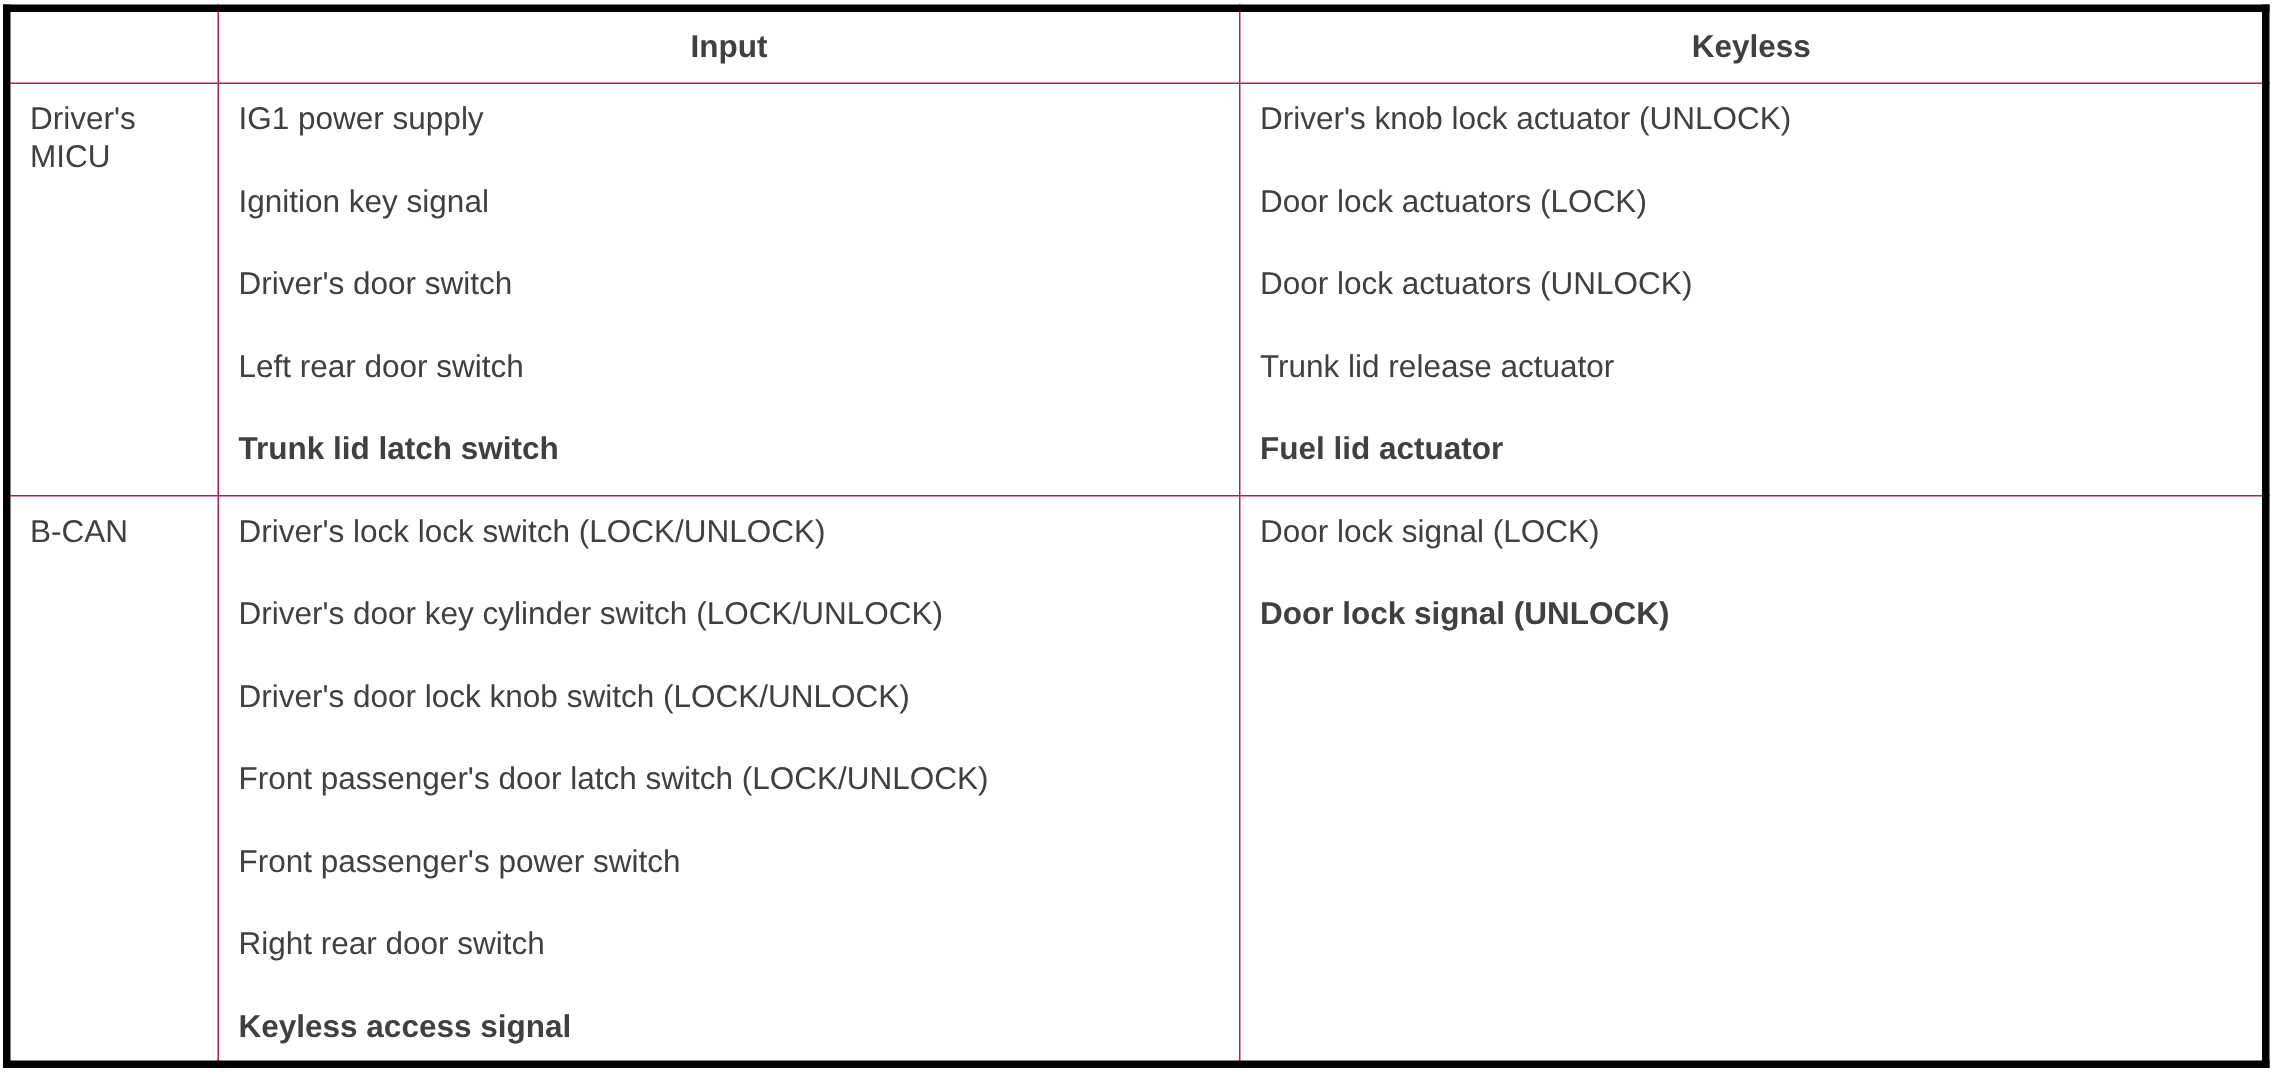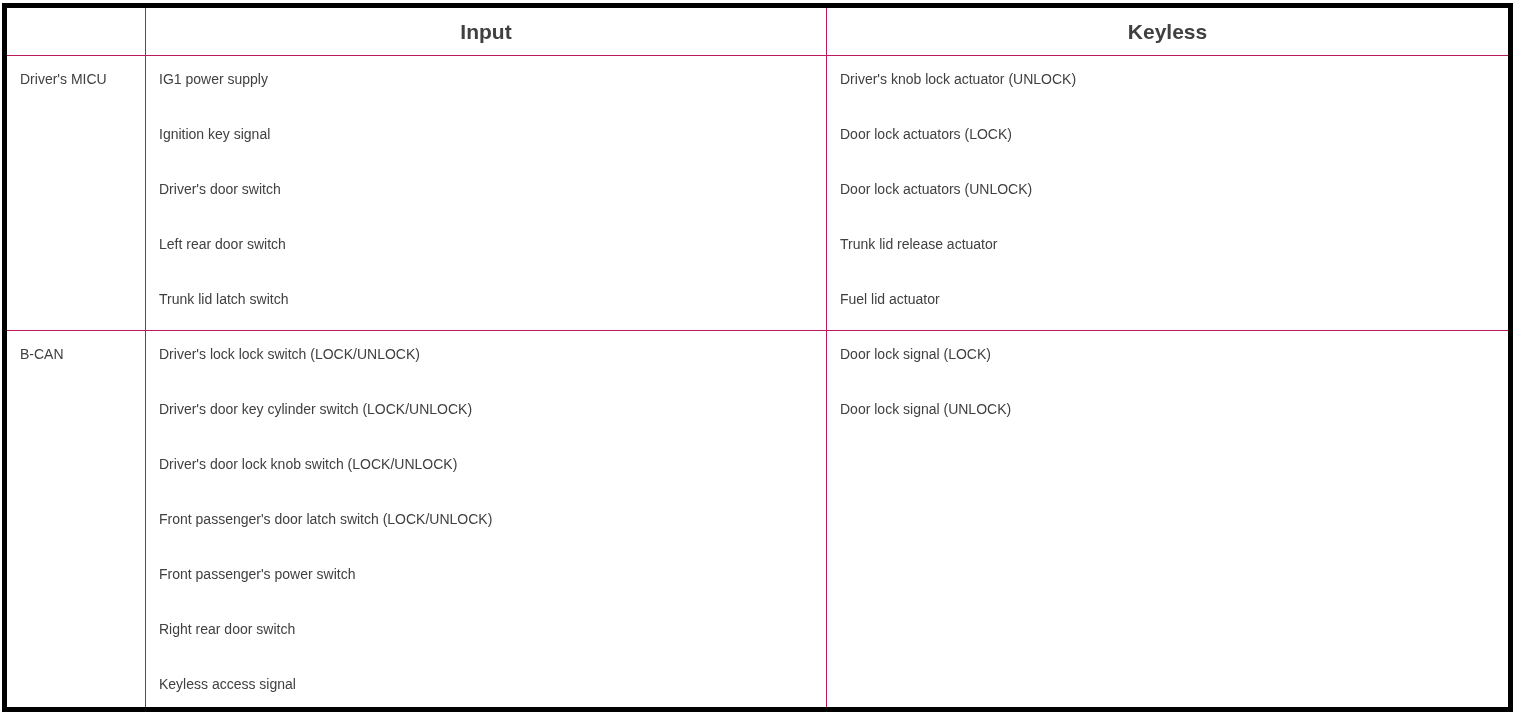--- a/index.html
+++ b/index.html
@@ -41,39 +41,40 @@
   }
   table.io-table th {
     height: 47px;
     vertical-align: middle;
     text-align: center;
     font-size: 21px;
     font-weight: bold;
     line-height: 23px;
   }
   td.src-cell, td.list-cell {
-    font-size: 14px;
+    font-size: 21px;
     font-weight: normal;
   }
   tr.body-row-1 td { height: 274px; }
   tr.body-row-2 td { height: 376px; }
   .src {
     padding: 11px 12px 0 13px;
     line-height: 25px;
   }
   .cell-list {
     padding: 12px 28px 11px 13px;
   }
   .item {
     line-height: 23px;
     margin-bottom: 32px;
     white-space: nowrap;
   }
   .item:last-child {
     margin-bottom: 0;
+    font-weight: bold;
   }
 </style>
 </head>
 <body>
 
 <div class="page">
   <table class="io-table">
     <colgroup>
       <col class="c1">
       <col class="c2">

